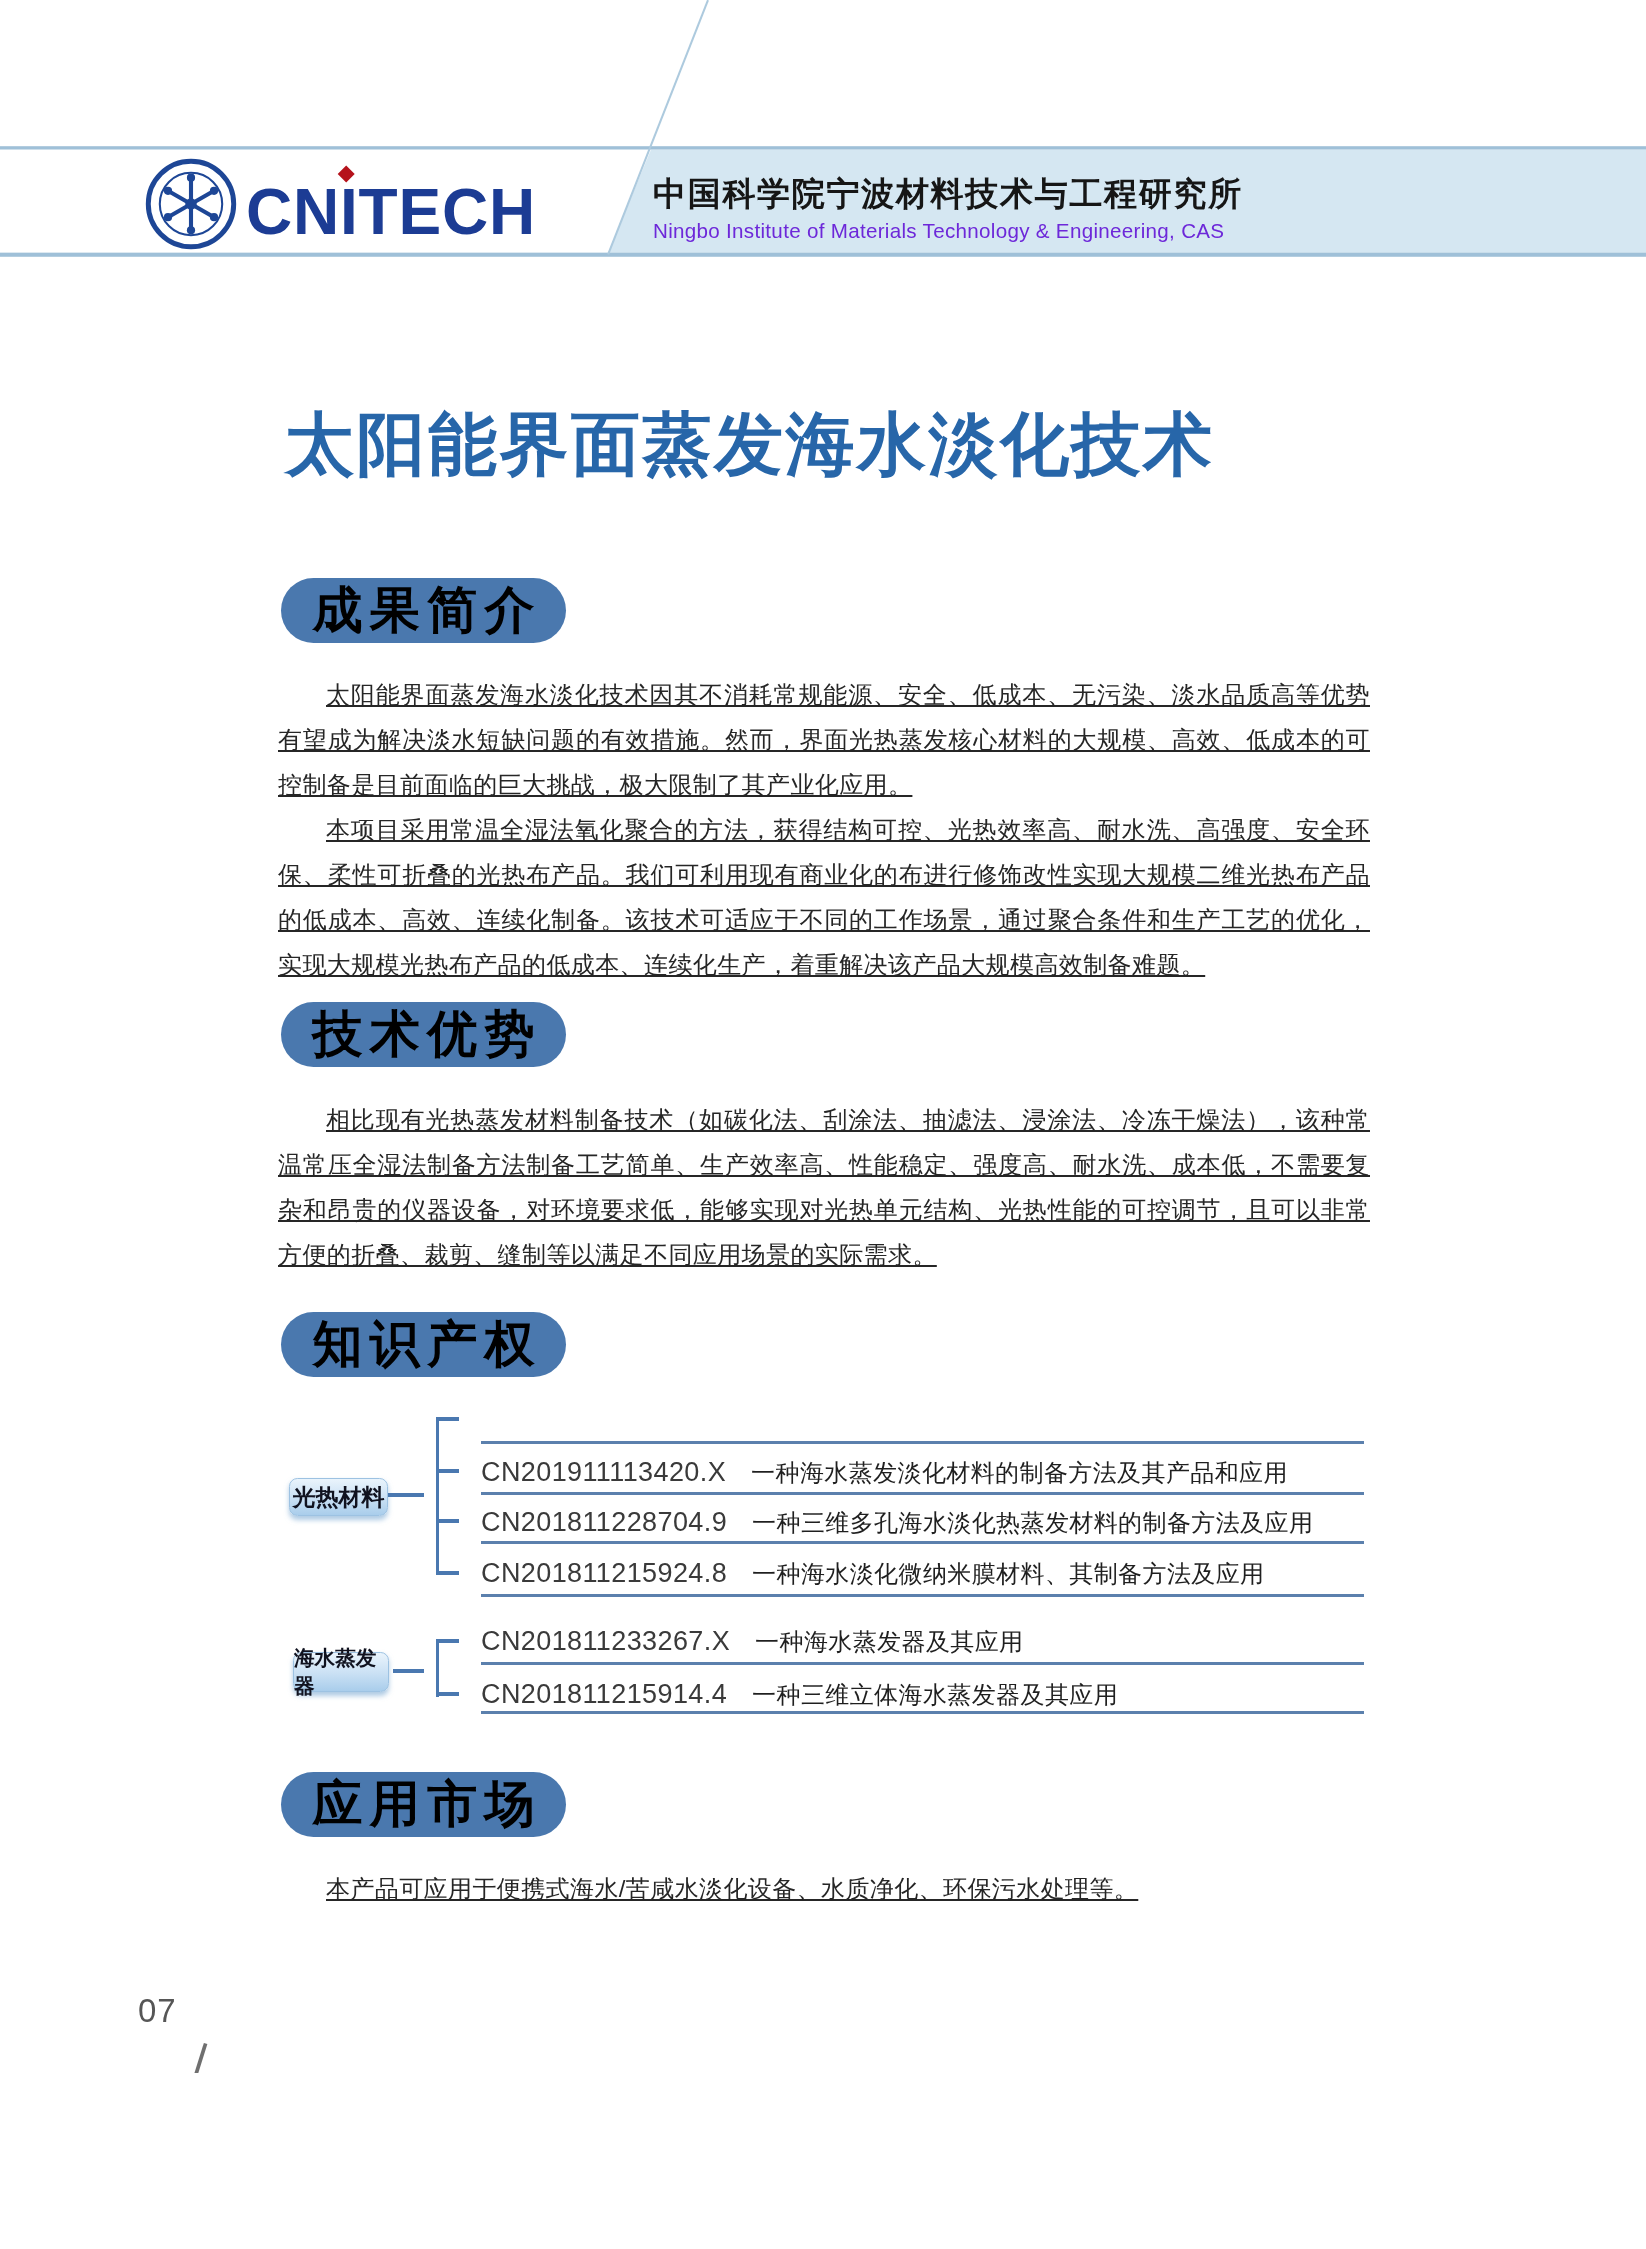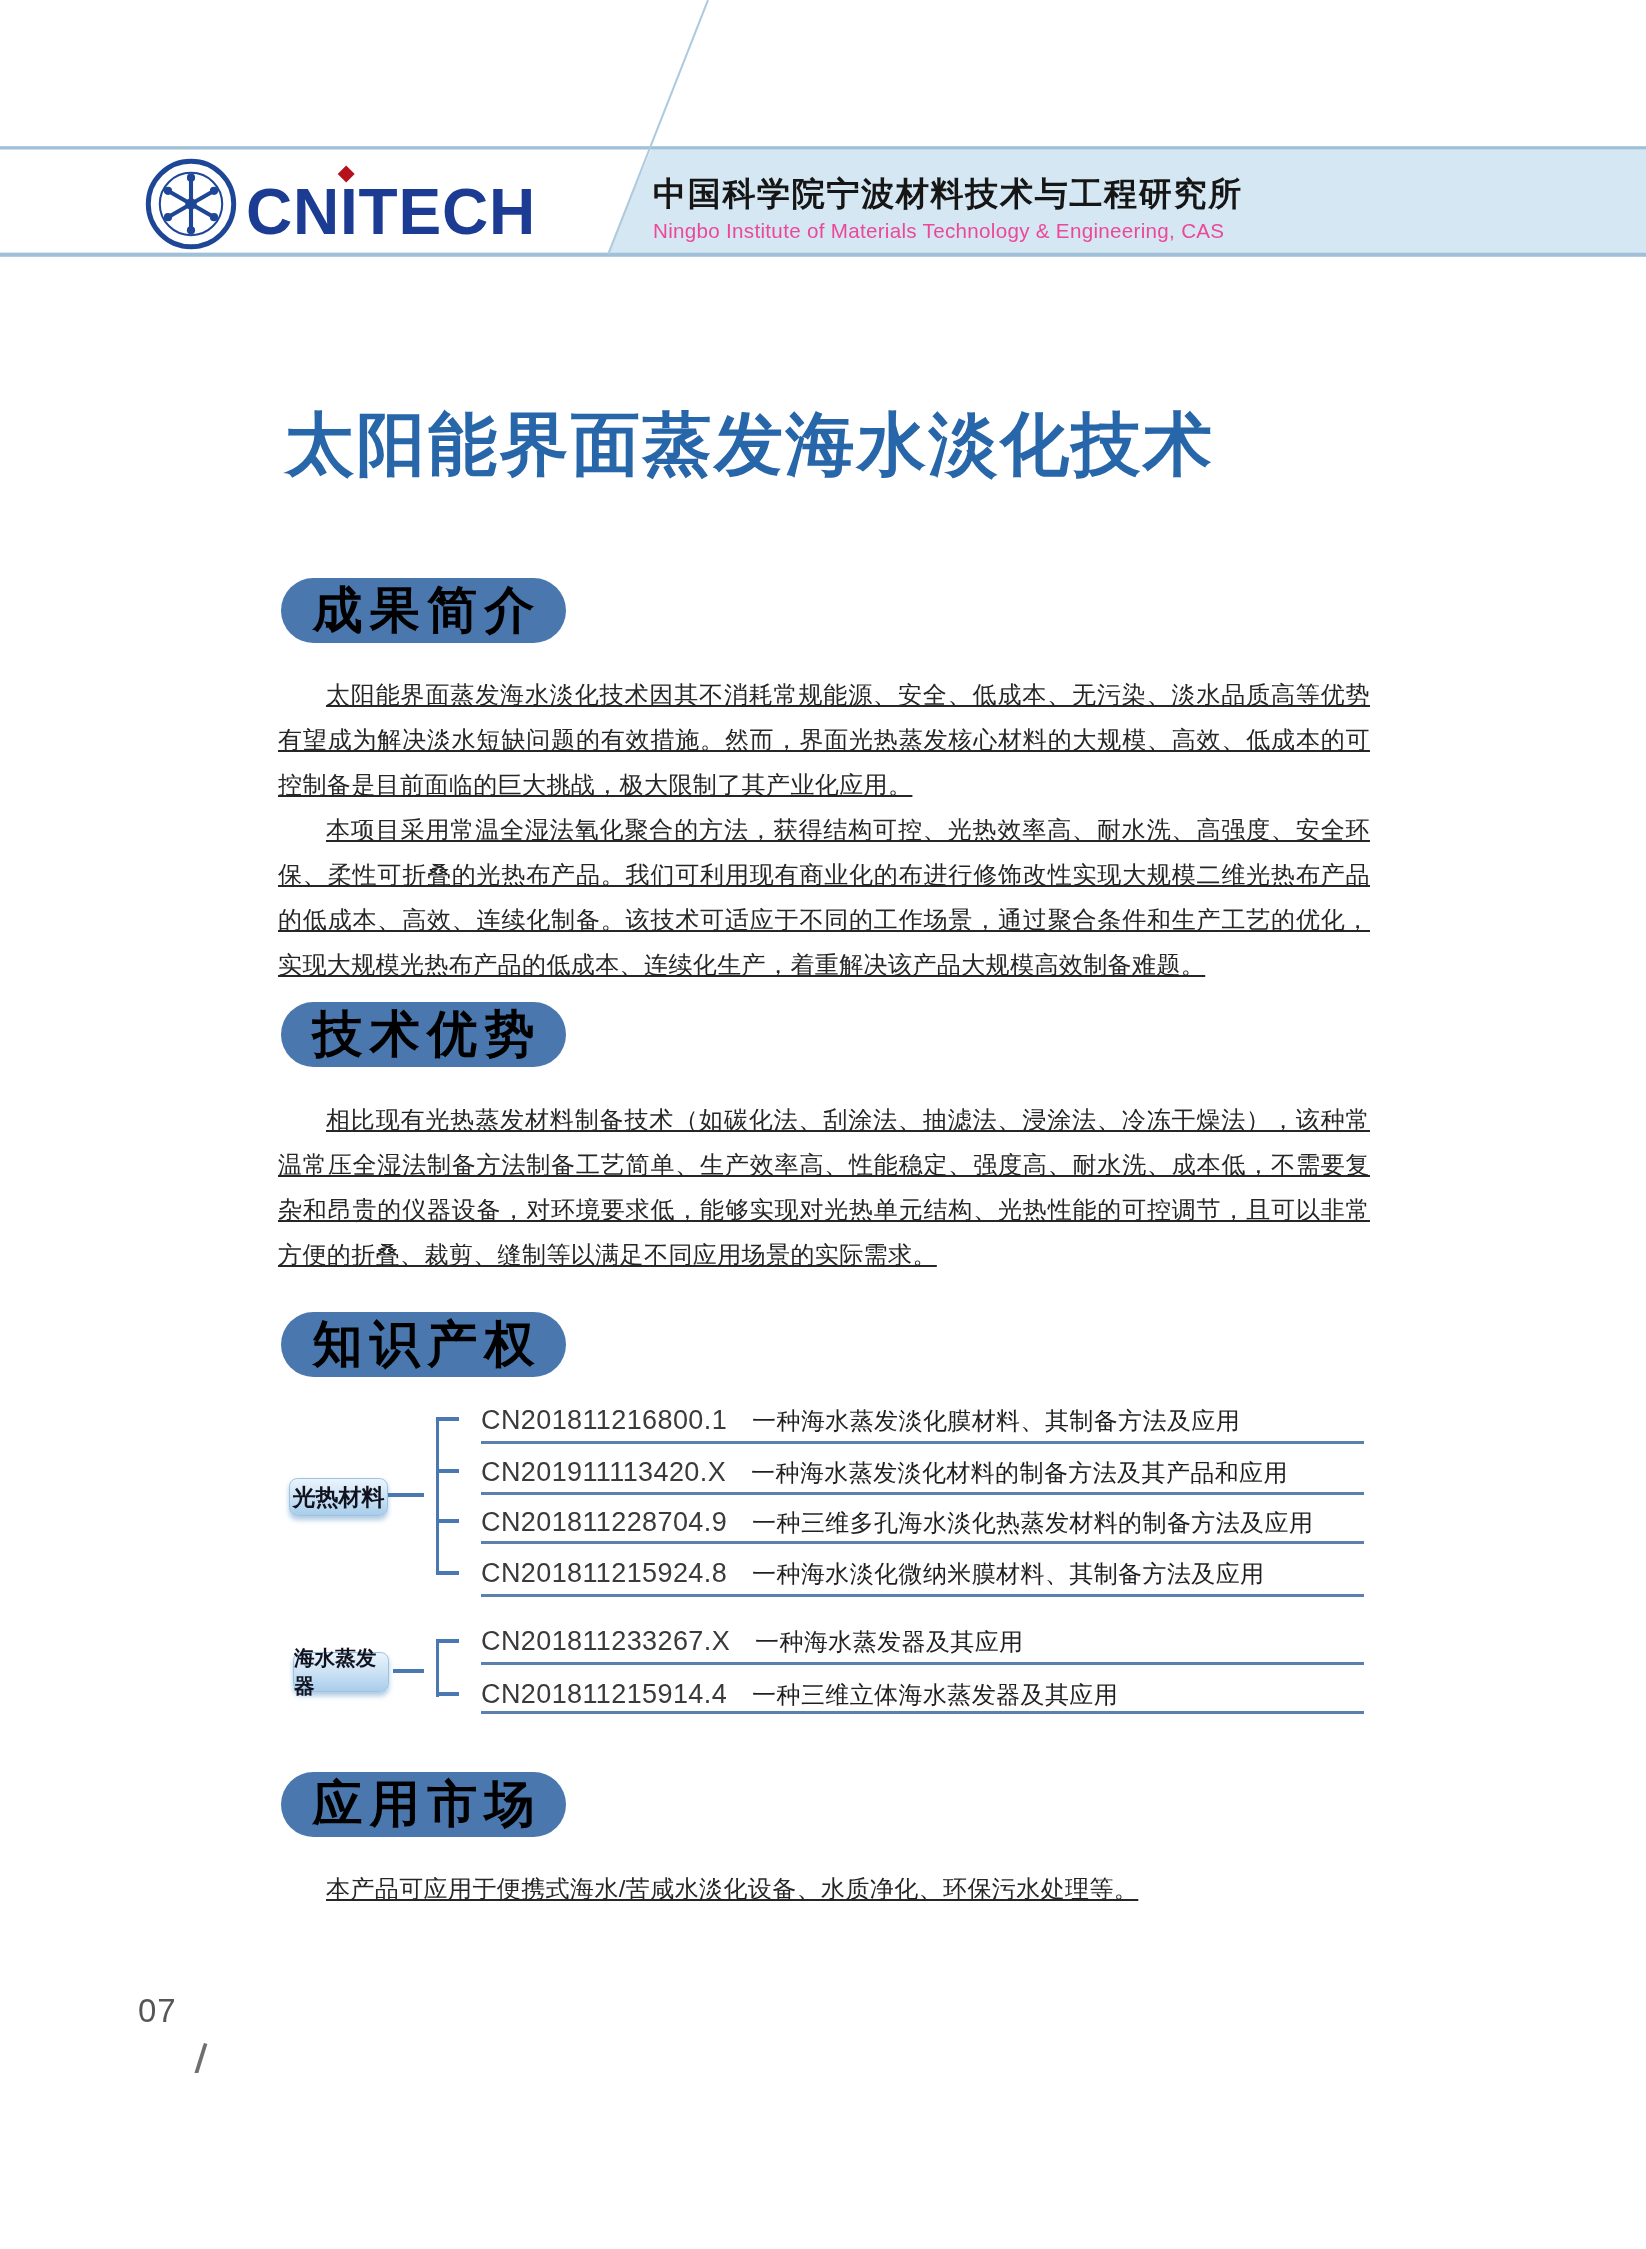--- a/index.html
+++ b/index.html
@@ -7,21 +7,21 @@
         font-family:"Liberation Sans",sans-serif;color:#2b2b2b;}
   
   .hdr-deco{position:absolute;left:0;top:0;}
   .logo-emblem{position:absolute;left:145px;top:158px;}
   .logo-text{position:absolute;left:246px;top:178px;font-size:64px;font-weight:800;
              letter-spacing:0.8px;color:#1c3c94;font-family:"Liberation Sans",sans-serif;line-height:68px;}
   .logo-diamond{position:absolute;left:340px;top:168px;width:12.4px;height:12.4px;background:#b5121b;
                 transform:rotate(45deg);}
   .inst-cn{position:absolute;left:653px;top:172px;font-size:33px;font-weight:700;color:#161616;
            font-family:"DejaVu Serif",serif;letter-spacing:1.7px;white-space:nowrap;}
-  .inst-en{position:absolute;left:653px;top:219px;font-size:20.6px;color:#ec4899;letter-spacing:0.3px;white-space:nowrap;}
+  .inst-en{position:absolute;left:653px;top:219px;font-size:20.6px;color:#6d28d9;letter-spacing:0.3px;white-space:nowrap;}
   
   .doc-title{position:absolute;left:285px;top:399px;font-size:69px;font-weight:700;
              color:#2766a9;letter-spacing:2.5px;white-space:nowrap;}
   
   .badge{position:absolute;left:281px;width:285px;height:65px;background:#4a78ae;border-radius:35px;
          display:flex;align-items:center;justify-content:center;color:#000000;font-size:50px;
          font-weight:800;letter-spacing:7.4px;text-indent:7.4px;}
   .badge.b1{top:578px;} .badge.b2{top:1002px;} .badge.b3{top:1312px;} .badge.b4{top:1772px;}
   
   .para-block{position:absolute;left:278px;width:1092px;}
@@ -113,24 +113,20 @@
   </div>
 
   <div class="grp-label g1">光热材料</div>
   <div class="grp-dash dash1"></div>
   <div class="bracket k1"></div>
   <div class="tick tk1"></div>
   <div class="tick tk2"></div>
   <div class="tick tk3"></div>
   <div class="tick tk4"></div>
 
-  <div class="patent-row pr1">
-    <span class="pt-no">CN201811216800.1</span>
-    <span class="pt-title">一种海水蒸发淡化膜材料、其制备方法及应用</span>
-  </div>
   <div class="pt-line ln1"></div>
 
   <div class="patent-row pr2">
     <span class="pt-no">CN201911113420.X</span>
     <span class="pt-title">一种海水蒸发淡化材料的制备方法及其产品和应用</span>
   </div>
   <div class="pt-line ln2"></div>
 
   <div class="patent-row pr3">
     <span class="pt-no">CN201811228704.9</span>

